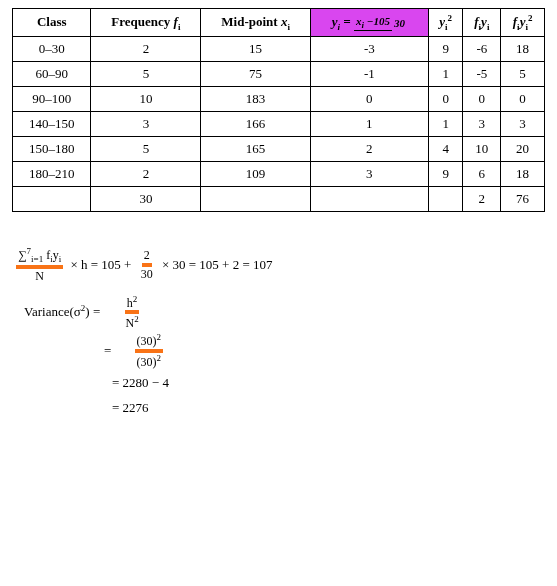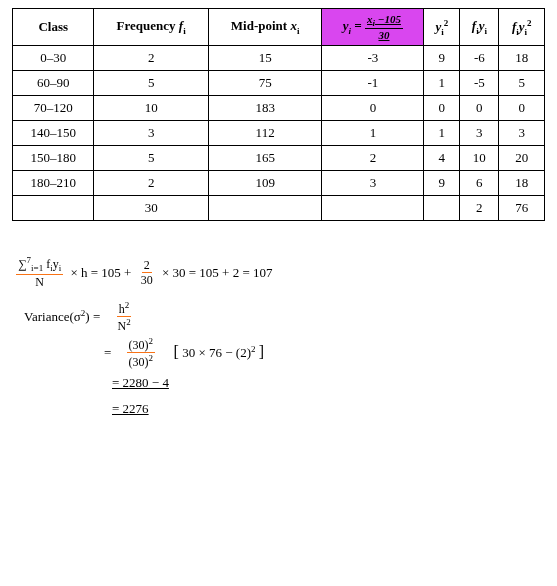--- a/index.html
+++ b/index.html
@@ -42,57 +42,57 @@
       margin-bottom: 10px;
       flex-wrap: wrap;
     }
     .variance-block {
       margin-top: 6px;
       padding-left: 8px;
     }
     .variance-line {
       display: flex;
       align-items: center;
-      gap: 12px;
+      gap: 20px;
       margin-bottom: 2px;
     }
     .frac {
       display: inline-flex;
       flex-direction: column;
       align-items: center;
       vertical-align: middle;
       font-size: 12px;
       line-height: 1.2;
     }
     .frac-num {
-      border-bottom: 1px solid #f97316;
+      border-bottom: 4px solid #f97316;
       padding: 0 2px;
     }
     .frac-den {
       padding: 0 2px;
     }
     .overline {
       text-decoration: overline;
     }
     sup { font-size: 9px; }
     sub { font-size: 9px; }
     .indent { padding-left: 80px; }
-    .indent2 { padding-left: 88px; text-decoration: underline; }
+    .indent2 { padding-left: 88px; }
   </style>
 </head>
 <body>
 
 <table>
   <thead>
     <tr>
       <th>Class</th>
       <th>Frequency <i>f</i><sub>i</sub></th>
       <th>Mid-point <i>x</i><sub>i</sub></th>
       <th class="header-yi">
-        <i>y</i><sub>i</sub> = <span style="display:inline-flex;flex-direction:column;vertical-align:middle;font-size:11px;text-decoration:underline;">
+        <i>y</i><sub>i</sub> = <span style="display:inline-flex;flex-direction:row;align-items:center;vertical-align:middle;font-size:11px;">
             <span style="border-bottom:1px solid #000;padding:0 2px;"><i>x</i><sub>i</sub> −105</span>
             <span style="padding:0 2px;">30</span>
           </span>
       </th>
       <th><i>y</i><sub>i</sub><sup>2</sup></th>
       <th><i>f</i><sub>i</sub><i>y</i><sub>i</sub></th>
       <th><i>f</i><sub>i</sub><i>y</i><sub>i</sub><sup>2</sup></th>
     </tr>
   </thead>
   <tbody id="table-body">
@@ -108,32 +108,32 @@
       <tr>
         <td>60–90</td>
         <td>5</td>
         <td>75</td>
         <td>-1</td>
         <td>1</td>
         <td>-5</td>
         <td>5</td>
       </tr>
       <tr>
-        <td>70–120</td>
+        <td>90–100</td>
         <td>10</td>
         <td>183</td>
         <td>0</td>
         <td>0</td>
         <td>0</td>
         <td>0</td>
       </tr>
       <tr>
         <td>140–150</td>
         <td>3</td>
-        <td>112</td>
+        <td>166</td>
         <td>1</td>
         <td>1</td>
         <td>3</td>
         <td>3</td>
       </tr>
       <tr>
         <td>150–180</td>
         <td>5</td>
         <td>165</td>
         <td>2</td>
@@ -183,25 +183,20 @@
         <span class="frac-num">h<sup>2</sup></span>
         <span class="frac-den">N<sup>2</sup></span>
       </span>
     </div>
     <div class="variance-line indent">
       <span>=&nbsp;</span>
       <span class="frac">
         <span class="frac-num">(30)<sup>2</sup></span>
         <span class="frac-den">(30)<sup>2</sup></span>
       </span>
-      <span>&nbsp;
-        <span style="font-size:16px;">[</span>
-        30 × 76 − (2)<sup>2</sup>
-        <span style="font-size:16px;">]</span>
-      </span>
     </div>
     <div class="variance-line indent2">
       <span>= 2280 − 4</span>
     </div>
     <div class="variance-line indent2">
       <span>= 2276</span>
     </div>
   </div>
 </div>
 

